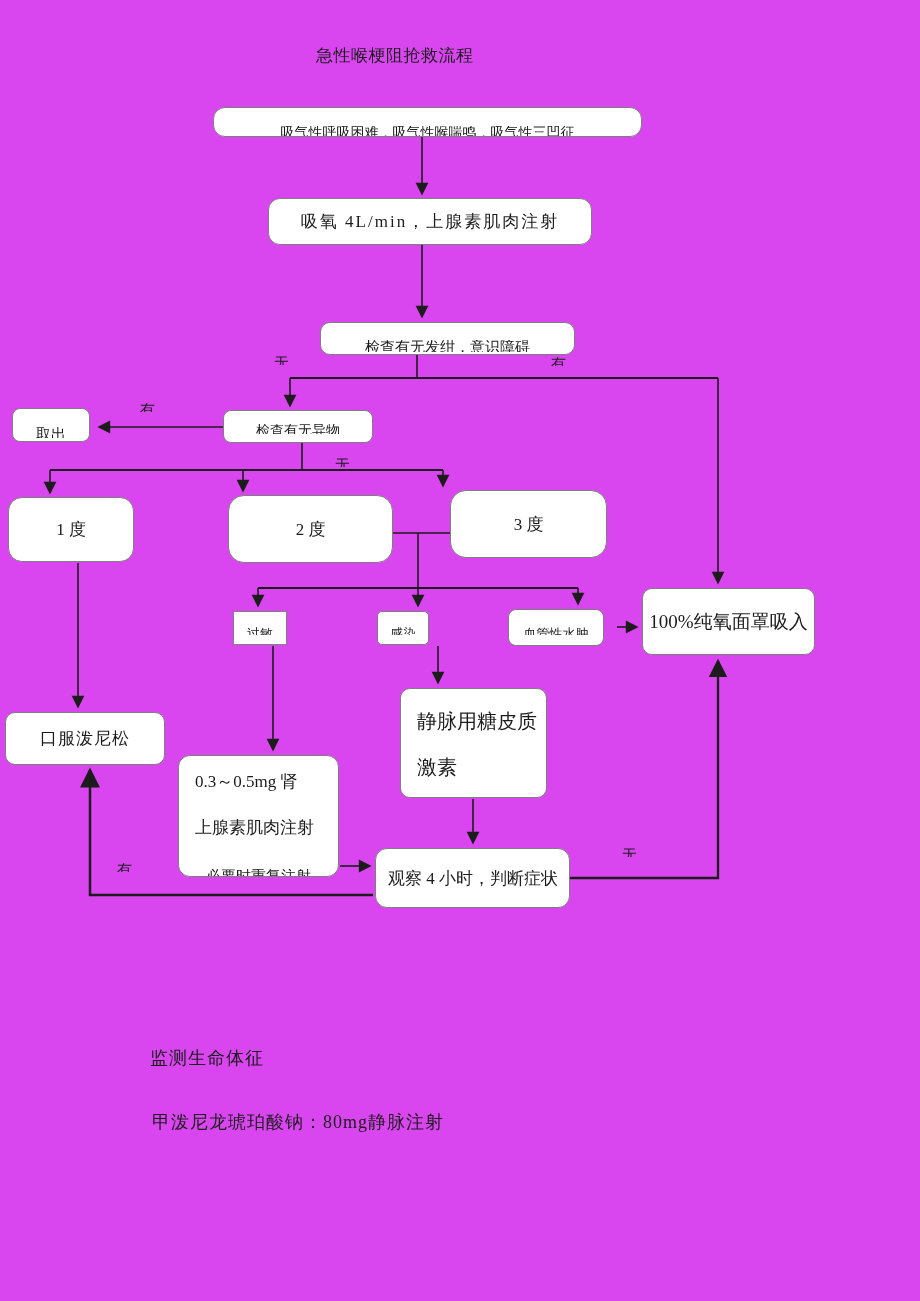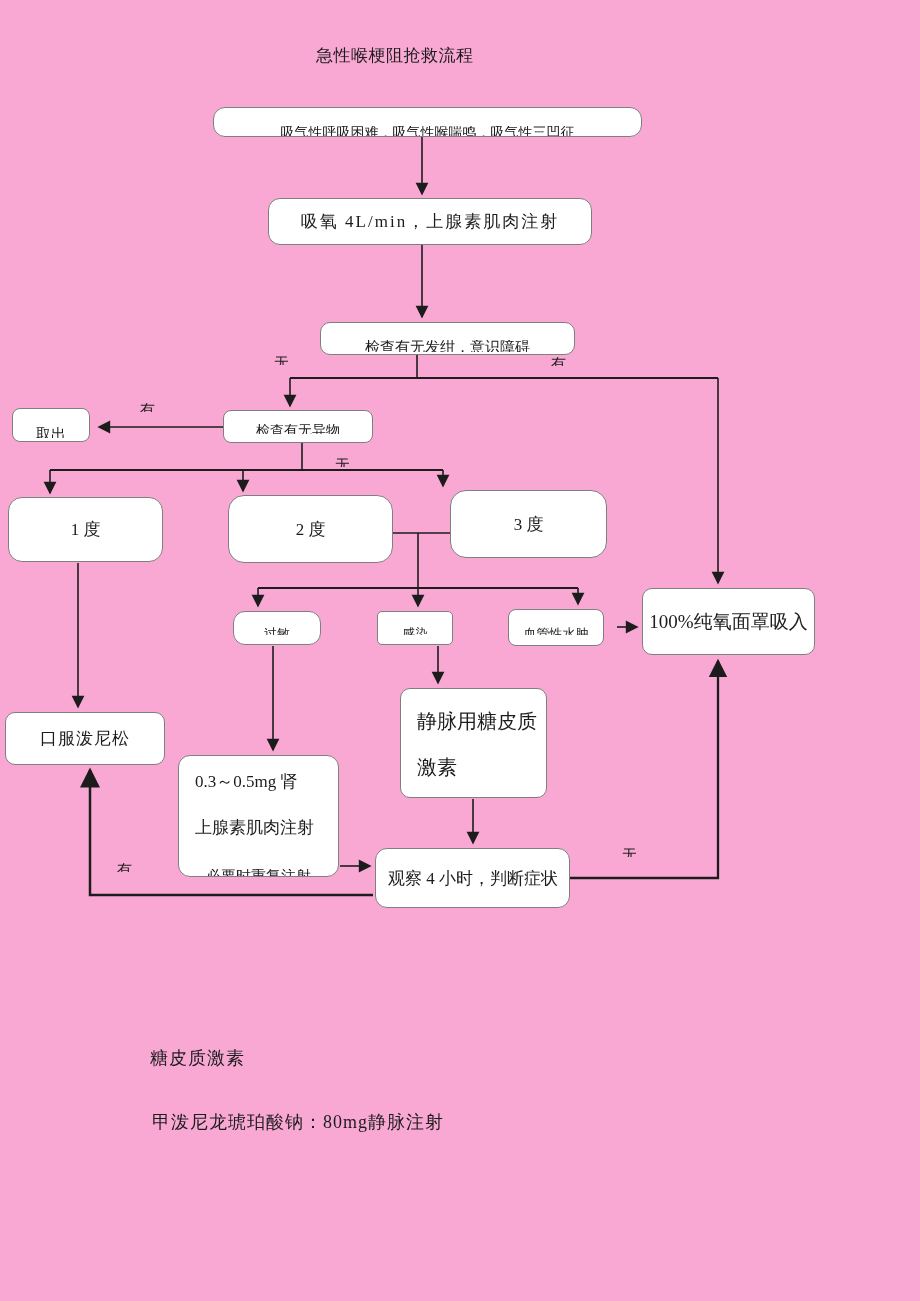--- a/index.html
+++ b/index.html
@@ -1,16 +1,16 @@
 <!DOCTYPE html>
 <html><head>
 <meta charset="utf-8">
 <style>
   html,body{margin:0;padding:0;background:#ffffff;}
-  .page{position:relative;width:920px;height:1301px;background:#f9a8d4;overflow:hidden;
+  .page{position:relative;width:920px;height:1301px;background:#d946ef;overflow:hidden;
         font-family:"Liberation Serif","DejaVu Serif",serif;color:#1c1c1c;text-decoration:underline;}
   .wires{position:absolute;left:0;top:0;width:920px;height:1301px;}
   .node{position:absolute;border:1.3px solid #7f7f7f;border-radius:10px;background:#ffffff;box-sizing:border-box;}
   .nc{display:flex;align-items:center;justify-content:center;text-align:center;}
   .txt{display:inline-block;}
   .clipband{position:absolute;left:0;right:0;overflow:hidden;text-align:center;line-height:1;}
   .clipband span{display:inline-block;line-height:1;white-space:nowrap;}
   .elabel{position:absolute;overflow:hidden;height:9px;font-size:15px;line-height:1.05;white-space:nowrap;}
   .absline{position:absolute;line-height:1.2;white-space:nowrap;}
   .page-title{position:absolute;font-size:17px;letter-spacing:0.5px;}
@@ -82,36 +82,36 @@
       <span>取出</span>
     </div>
   </div>
 
   <div class="node" style="left:223px;top:410px;width:150px;height:33px;border-radius:8px;">
     <div class="clipband" style="bottom:8px;height:10px;font-size:14px;">
       <span>检查有无异物</span>
     </div>
   </div>
 
-  <div class="node nc" style="left:8px;top:497px;width:155px;height:65px;border-radius:14px;font-size:17px;">
+  <div class="node nc" style="left:8px;top:497px;width:126px;height:65px;border-radius:14px;font-size:17px;">
     <span class="txt">1 度</span>
   </div>
   <div class="node nc" style="left:228px;top:495px;width:165px;height:68px;border-radius:16px;font-size:17px;">
     <span class="txt">2 度</span>
   </div>
   <div class="node nc" style="left:450px;top:490px;width:157px;height:68px;border-radius:16px;font-size:17px;">
     <span class="txt">3 度</span>
   </div>
 
-  <div class="node" style="left:233px;top:611px;width:88px;height:34px;border-radius:12px;padding-left:20px;">
+  <div class="node" style="left:233px;top:611px;width:54px;height:34px;border-radius:0;padding-left:20px;">
     <div class="clipband" style="bottom:9px;height:8px;font-size:13px;">
       <span>过敏</span>
     </div>
   </div>
-  <div class="node" style="left:377px;top:611px;width:76px;height:34px;border-radius:5px;padding-left:40px;">
+  <div class="node" style="left:377px;top:611px;width:52px;height:34px;border-radius:5px;padding-left:40px;">
     <div class="clipband" style="bottom:9px;height:8px;font-size:13px;">
       <span>感染</span>
     </div>
   </div>
   <div class="node" style="left:508px;top:609px;width:96px;height:37px;border-radius:8px;">
     <div class="clipband" style="bottom:10px;height:8px;font-size:13px;">
       <span>血管性水肿</span>
     </div>
   </div>
 
@@ -140,16 +140,16 @@
     <span class="txt">观察 4 小时，判断症状</span>
   </div>
 
   <div class="elabel" style="left:274px;top:356px;width:18px;">无</div>
   <div class="elabel" style="left:551px;top:357px;width:18px;">有</div>
   <div class="elabel" style="left:140px;top:403px;width:18px;">有</div>
   <div class="elabel" style="left:335px;top:458px;width:18px;">无</div>
   <div class="elabel" style="left:622px;top:848px;width:18px;">无</div>
   <div class="elabel" style="left:117px;top:863px;width:18px;">有</div>
 
-  <div class="note" style="left:150px;top:1046px;">糖皮质激素</div>
+  <div class="note" style="left:150px;top:1046px;">监测生命体征</div>
   <div class="note" style="left:152px;top:1110px;">甲泼尼龙琥珀酸钠：80mg静脉注射</div>
 
 </div>
 
 </body></html>

